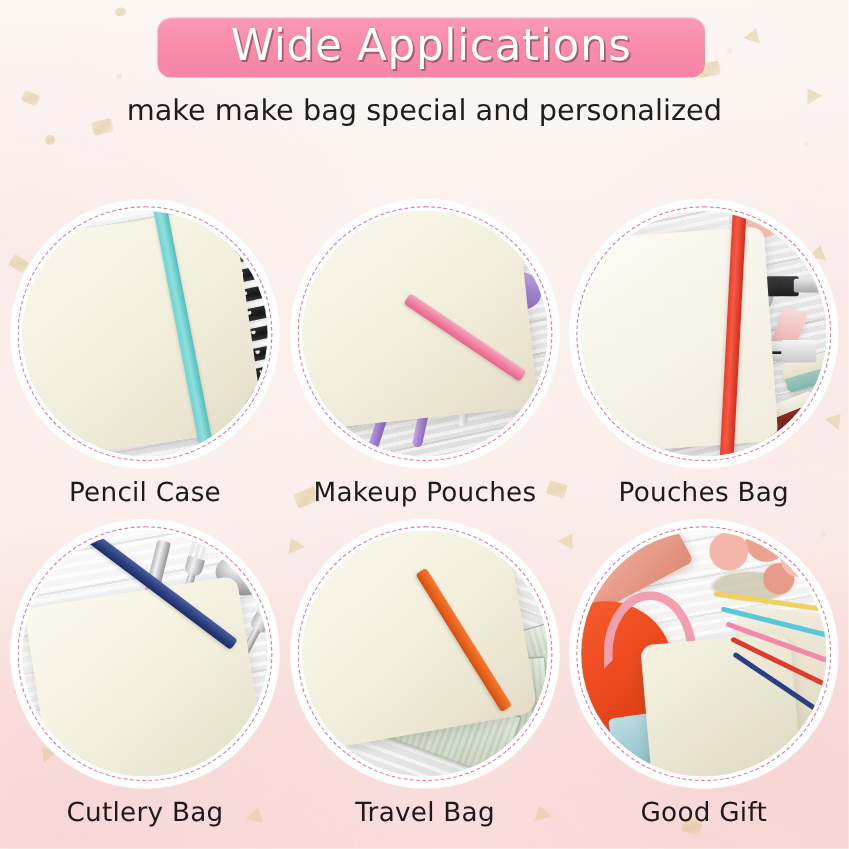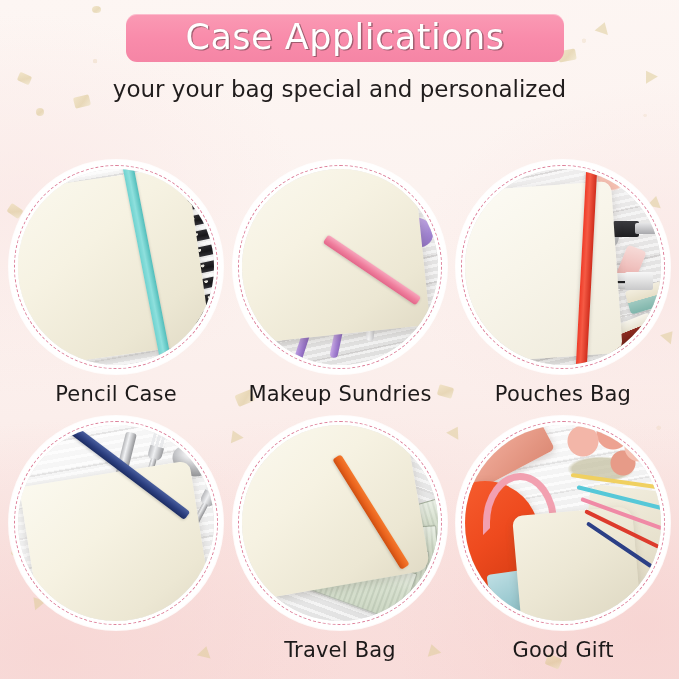--- a/index.html
+++ b/index.html
@@ -386,25 +386,25 @@
   <div class="flake tri" style="left:448px; top:426px; transform:rotate(30deg);"></div>
   <div class="flake dot" style="left:620px; top:560px; width:14px; height:13px;"></div>
   <div class="flake dia" style="left:596px; top:596px; width:16px; height:11px; transform:rotate(-18deg);"></div>
   <div class="flake tri" style="left:30px;  top:596px; transform:rotate(-40deg);"></div>
   <div class="flake dia" style="left:12px;  top:548px; width:14px; height:10px; transform:rotate(28deg);"></div>
   <div class="flake tri" style="left:198px; top:646px; transform:rotate(14deg);"></div>
   <div class="flake tri" style="left:426px; top:644px; transform:rotate(-16deg);"></div>
   <div class="flake dia" style="left:546px; top:656px; width:15px; height:11px; transform:rotate(22deg);"></div>
 
   <div id="banner">
-    <span id="banner-title">Case Applications</span>
+    <span id="banner-title">Wide Applications</span>
   </div>
 
   <div id="subtitle">
-    <div class="line2">your your bag special and personalized</div>
+    <div class="line2">make make bag special and personalized</div>
   </div>
 
   <div id="grid">
 
     <div class="cell r1 c1">
       <div class="circle-wrap">
         <div class="ring-outer"></div>
         <div class="ring-dash"></div>
         <div class="photo c1">
           <div class="wood white"></div>
@@ -453,21 +453,21 @@
           <div class="brush" style="left:146px; top:48px; width:46px; height:96px; transform:rotate(-2deg);">
             <div class="handle" style="left:19px; top:38px; height:48px; background:linear-gradient(90deg,#e3e3e6 0%,#f8f8f9 40%,#c6c6c9 100%);"></div>
             <div class="ferrule" style="left:18px; top:22px;"></div>
             <div class="bristle" style="left:0px; top:0px; width:46px; height:32px; border-radius:46% 46% 42% 42%; background:linear-gradient(180deg,#c2a8e4 0%,#a185d1 55%,#8f6fc1 100%);"></div>
           </div>
 
           <div class="pouch"></div>
           <div class="zip zip-pink"></div>
         </div>
       </div>
-      <div class="caption">Makeup Sundries</div>
+      <div class="caption">Makeup Pouches</div>
     </div>
 
     <div class="cell r1 c3">
       <div class="circle-wrap">
         <div class="ring-outer"></div>
         <div class="ring-dash"></div>
         <div class="photo c3">
           <div class="wood"></div>
 
           <div style="left:126px; top:-10px; width:46px; height:32px; border-radius:50%; background:radial-gradient(circle at 45% 50%, #f6c0b2 0 14px, rgba(246,192,178,0) 16px);"></div>
@@ -517,20 +517,21 @@
             <div style="position:absolute; left:4px; top:0; width:14px; height:22px; background:
                  repeating-linear-gradient(90deg,#e9eaec 0 3px, rgba(0,0,0,0) 3px 4.6px);"></div>
             <div style="position:absolute; left:4px; top:18px; width:14px; height:14px; border-radius:0 0 6px 6px; background:linear-gradient(90deg,#b7b8bb 0%,#eff0f2 40%,#9a9b9e 100%);"></div>
             <div class="stem" style="left:8px; top:30px; height:68px;"></div>
           </div>
 
           <div class="pouch"></div>
           <div class="zip zip-blue"></div>
         </div>
       </div>
+      <div class="caption">Cutlery Bag</div>
     </div>
 
     <div class="cell r2 c3">
       <div class="circle-wrap">
         <div class="ring-outer"></div>
         <div class="ring-dash"></div>
         <div class="photo c6">
           <div class="wood white"></div>
 
           <div class="roses"></div>

